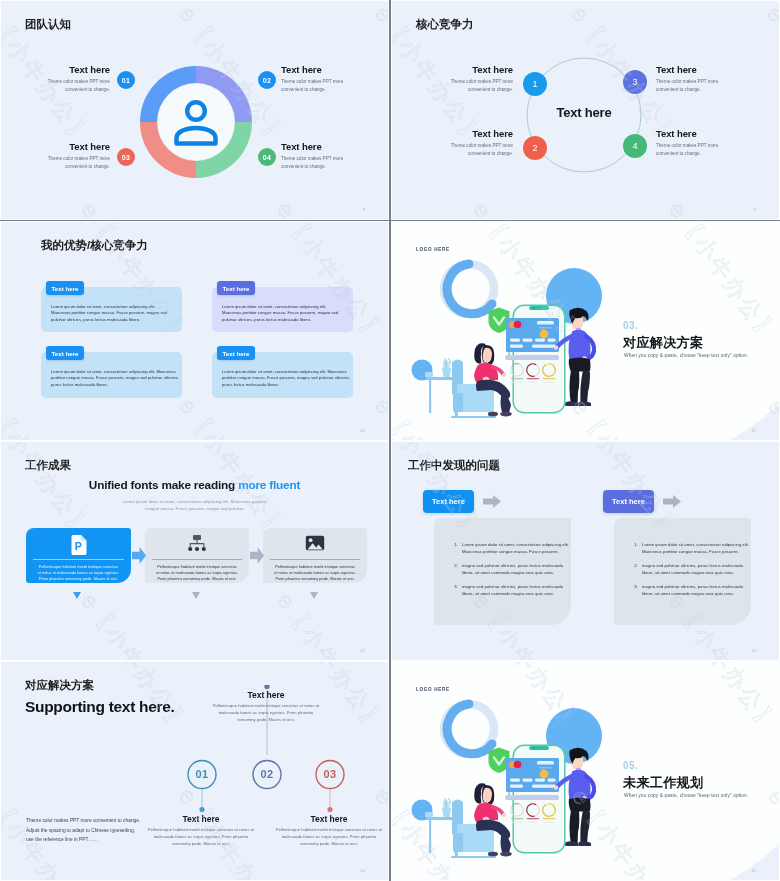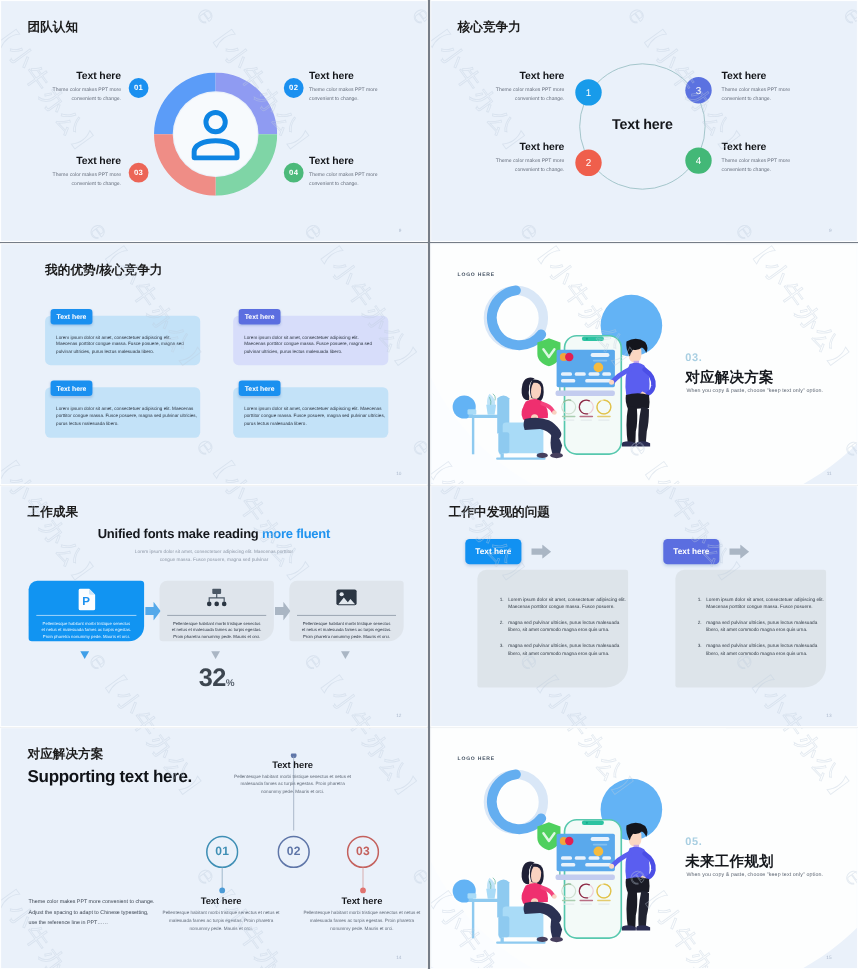--- a/index.html
+++ b/index.html
@@ -352,23 +352,20 @@
         <rect x="6" y="0" width="8" height="5" rx="1" fill="#4b5866"></rect>
         <path d="M10 5 V8 M3.2 12 V8.6 H16.8 V12" stroke="#4b5866" stroke-width="1.1" fill="none"></path>
         <circle cx="3.2" cy="14" r="2.1" fill="#2b3643"></circle>
         <circle cx="10" cy="14" r="2.1" fill="#2b3643"></circle>
         <circle cx="16.8" cy="14" r="2.1" fill="#2b3643"></circle>
       </svg>
       <div class="rline"></div>
       <div class="rbody">Pellentesque habitant morbi tristique senectus et netus et malesuada fames ac turpis egestas. Proin pharetra nonummy pede. Mauris et orci.</div>
     </div>
     <div class="tri" style="left:191px;top:150px;"></div>
-    <div class="abs pctwrap" style="left:144px;top:161px;width:104px;">
-      <span class="pct">32</span><span class="pctu">%</span>
-    </div>
 
     <div class="rescard" style="left:262px;top:86px;width:104px;height:55px;">
       <svg class="ricon" width="20" height="16" viewBox="0 0 20 16">
         <rect x="0.8" y="0.8" width="18.4" height="14.4" rx="1.8" fill="#2b3643"></rect>
         <circle cx="5.6" cy="5.2" r="1.9" fill="#e3e9ef"></circle>
         <path d="M2.6 14.4 L7.6 8.2 L11.2 12.6 L13.6 9.6 L17.8 14.4 Z" fill="#e3e9ef"></path>
       </svg>
       <div class="rline"></div>
       <div class="rbody">Pellentesque habitant morbi tristique senectus et netus et malesuada fames ac turpis egestas. Proin pharetra nonummy pede. Mauris et orci.</div>
     </div>

